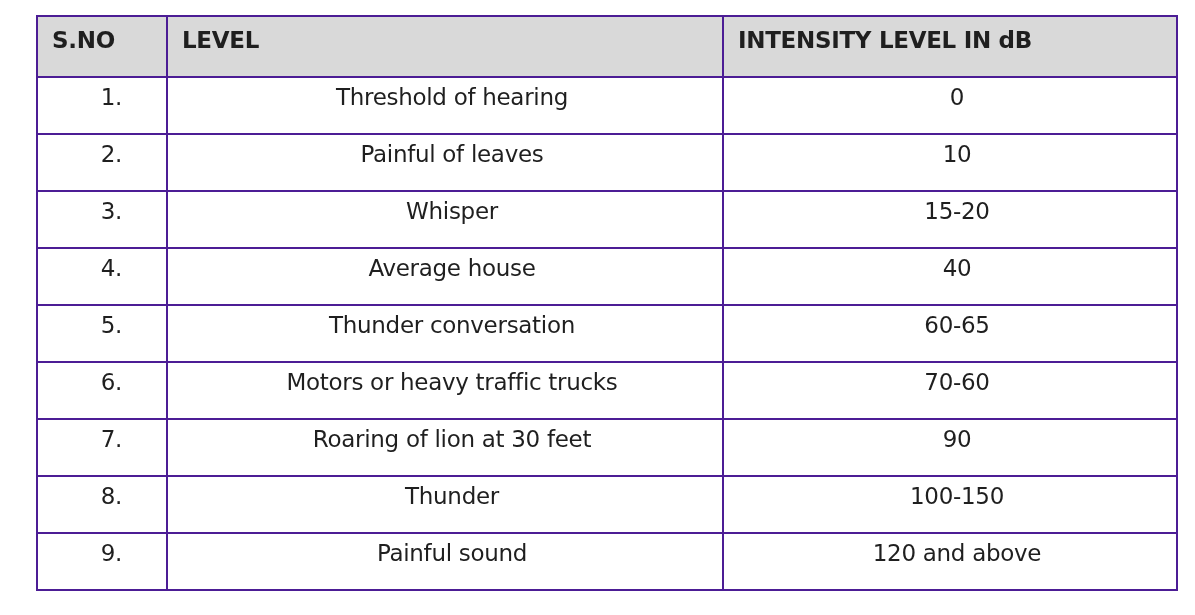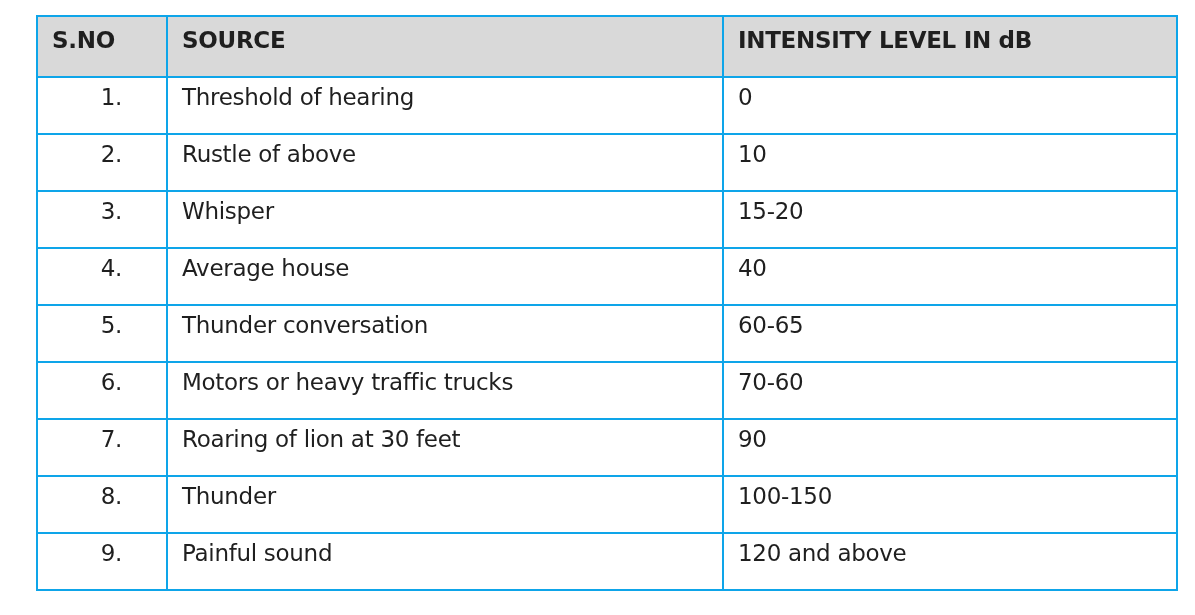--- a/index.html
+++ b/index.html
@@ -21,39 +21,40 @@
       left: 36px;
       top: 15px;
       width: 1140px;
       border-collapse: collapse;
       font-family: "DejaVu Sans", sans-serif;
       color: #1f1f1f;
       table-layout: fixed;
     }
     table.db-table th,
     table.db-table td {
-      border: 2px solid #0ea5e9;
+      border: 2px solid #4c1d95;
       vertical-align: top;
       padding: 0;
       box-sizing: border-box;
     }
     table.db-table thead th {
       background: #d9d9d9;
       height: 61px;
       font-weight: bold;
       font-size: 23px;
       text-align: left;
       padding: 10px 0 0 14px;
       letter-spacing: -0.3px;
     }
     table.db-table tbody td {
       height: 57px;
       font-size: 23px;
       padding: 6px 0 0 14px;
       letter-spacing: -0.3px;
+      text-align: center;
     }
     table.db-table tbody td.col-sno {
       text-align: right;
       padding-right: 44px;
       padding-left: 0;
     }
     col.c1 { width: 130px; }
     col.c2 { width: 556px; }
     col.c3 { width: 454px; }
   </style>
@@ -63,33 +64,33 @@
 <div class="page">
   <table class="db-table">
     <colgroup>
       <col class="c1">
         <col class="c2">
         <col class="c3">
     </colgroup>
     <thead>
       <tr>
         <th>S.NO</th>
-        <th>SOURCE</th>
+        <th>LEVEL</th>
         <th>INTENSITY LEVEL IN dB</th>
       </tr>
     </thead>
     <tbody>
       <tr>
         <td class="col-sno">1.</td>
         <td>Threshold of hearing</td>
         <td>0</td>
       </tr>
       <tr>
         <td class="col-sno">2.</td>
-        <td>Rustle of above</td>
+        <td>Painful of leaves</td>
         <td>10</td>
       </tr>
       <tr>
         <td class="col-sno">3.</td>
         <td>Whisper</td>
         <td>15-20</td>
       </tr>
       <tr>
         <td class="col-sno">4.</td>
         <td>Average house</td>

